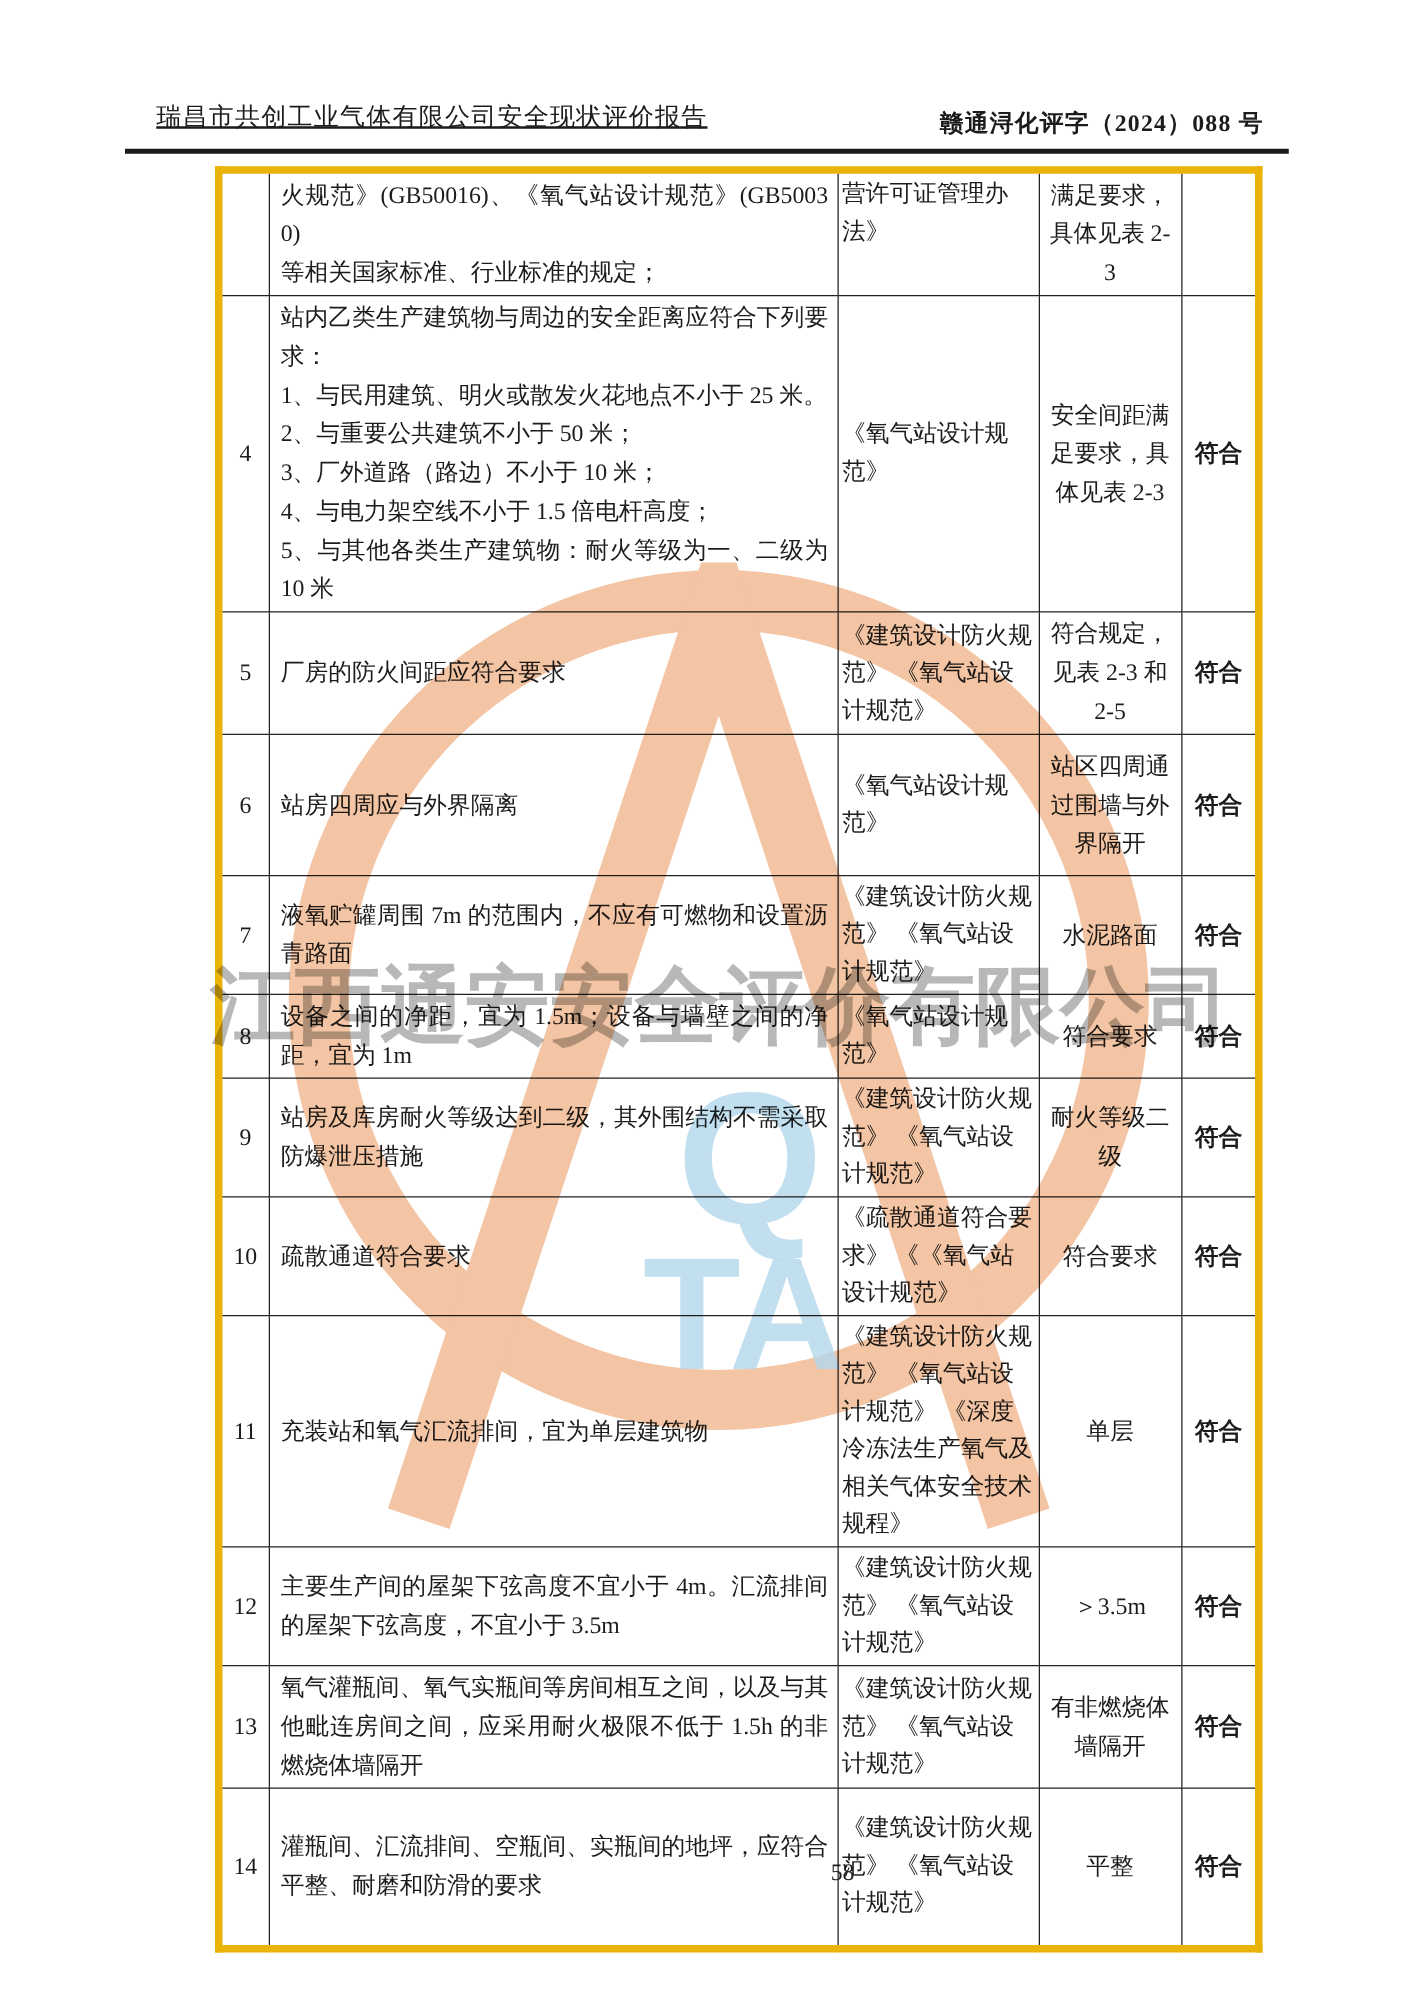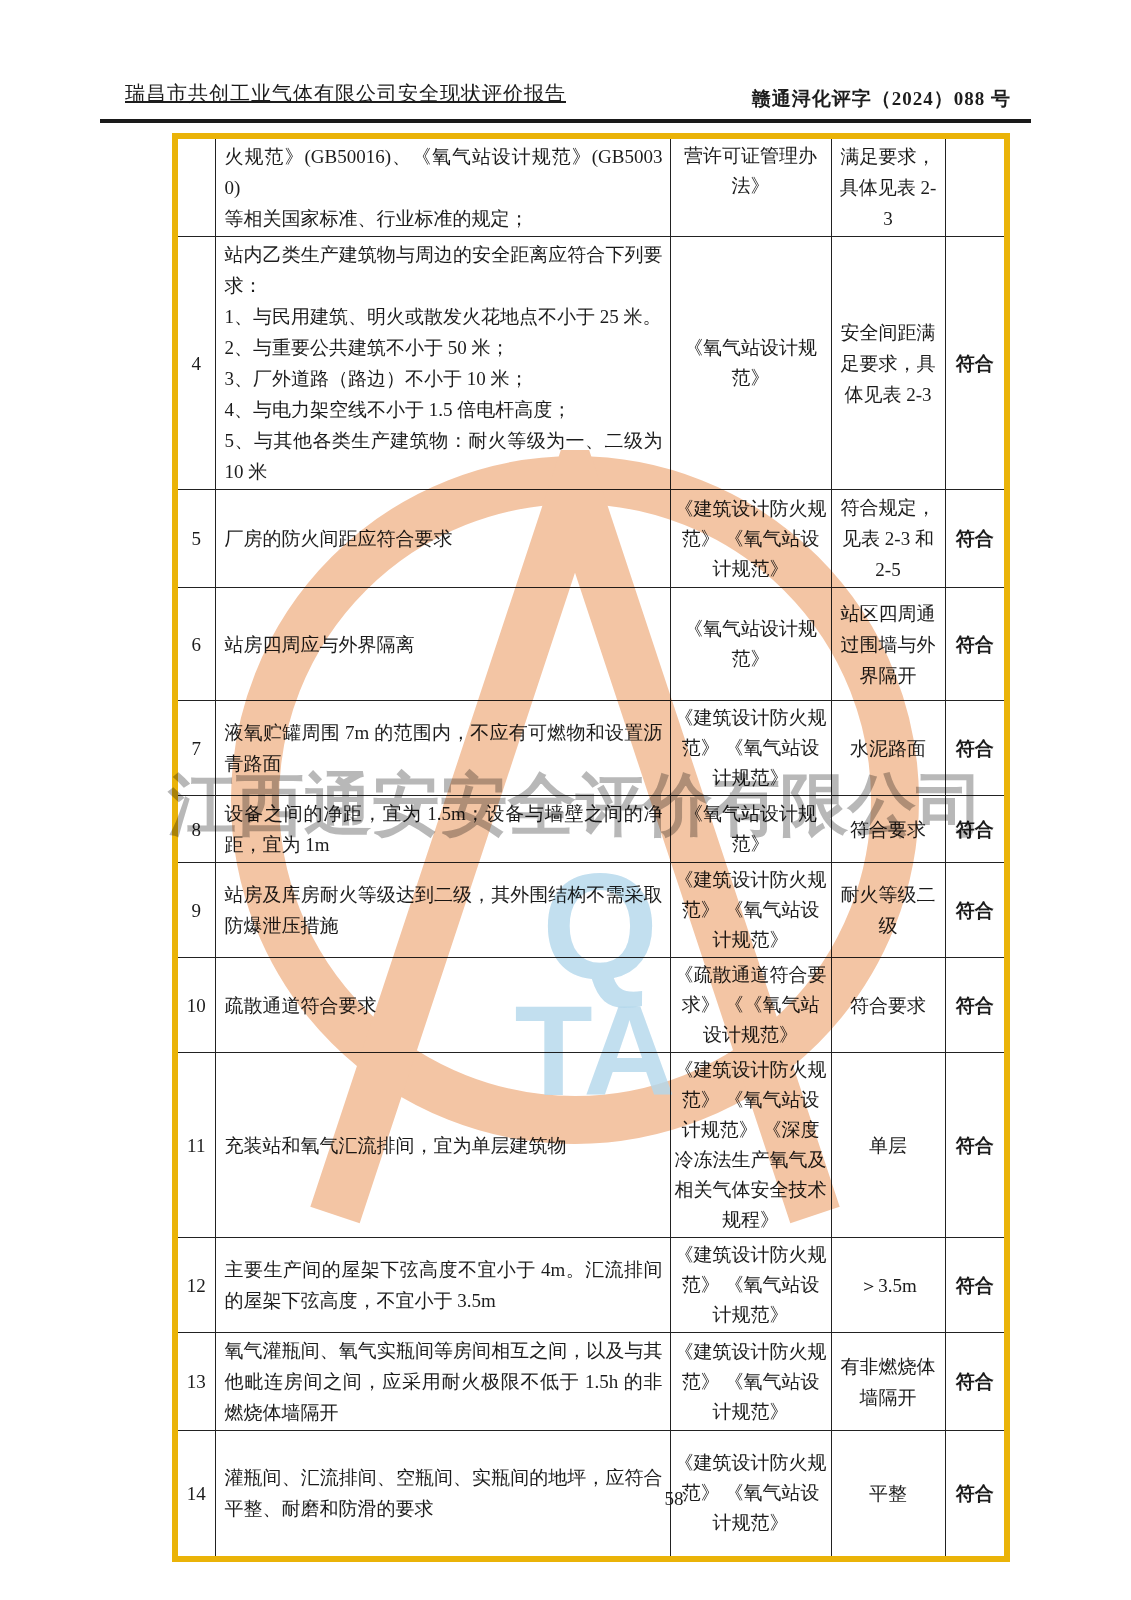--- a/index.html
+++ b/index.html
@@ -21,21 +21,21 @@
   
   .tbl-wrap{position:absolute;left:172px;top:133px;}
   table{border-collapse:collapse;table-layout:fixed;width:832px;background:transparent;}
   td{
     border:1px solid #222;font-size:19px;line-height:31px;
     vertical-align:middle;padding:2px 4px;word-break:break-all;
   }
   table{border:6px solid #eab308;}
   td.no{text-align:center;}
   td.content{text-align:justify;padding:2px 7px 2px 9px;white-space:pre-line;}
-  td.basis{text-align:center;line-height:30px;padding:2px 3px;font-family:Liberation Serif, serif;}
+  td.basis{line-height:30px;padding:2px 3px;font-family:Liberation Serif, serif;}
   td.result{text-align:center;padding:2px 7px;}
   td.concl{text-align:center;font-weight:bold;}
   tr.vtop td.content, tr.vtop td.basis{vertical-align:top;}
   
   .pageno{
     position:absolute;left:172px;top:1488px;width:1004px;text-align:center;font-size:19px;
   }
   
   .wm{position:absolute;inset:0;pointer-events:none;}
   .wm *{pointer-events:none;}

